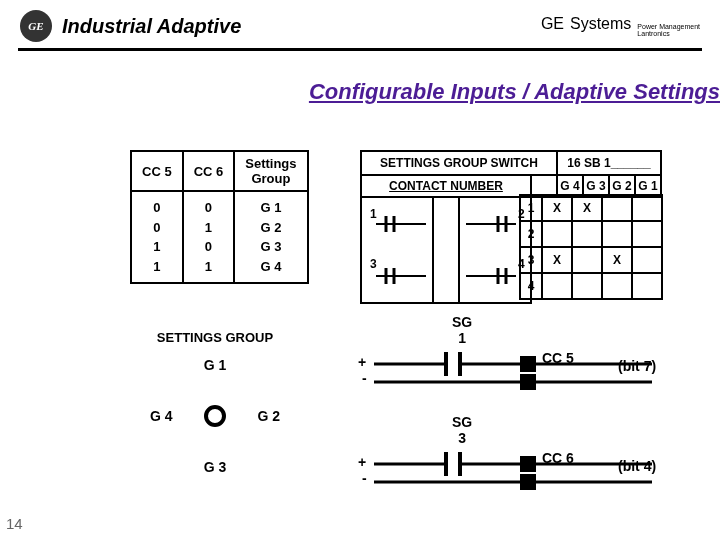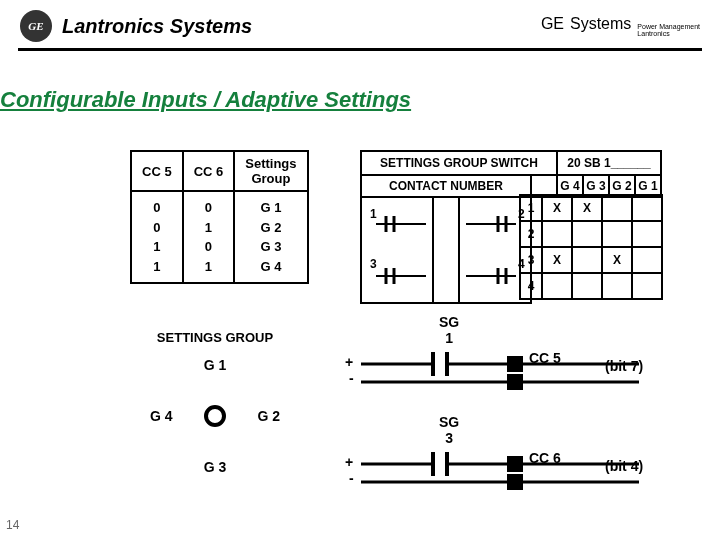--- a/index.html
+++ b/index.html
@@ -5,58 +5,58 @@
   * { box-sizing: border-box; margin: 0; padding: 0; }
   body { width: 720px; height: 540px; background: #fff; font-family: Arial, sans-serif; position: relative; }
   
   .header { display: flex; align-items: center; padding: 10px 20px 6px 20px; }
   .ge-logo { width: 32px; height: 32px; border-radius: 50%; background: #333; color: #fff; display: flex; align-items: center; justify-content: center; font-size: 11px; font-style: italic; font-weight: bold; font-family: Georgia, serif; margin-right: 10px; }
   .header-title { font-size: 20px; font-weight: bold; font-style: italic; color: #000; }
   .header-right { margin-left: auto; display: flex; align-items: baseline; gap: 6px; color: #000; }
   .tagline { display: flex; flex-direction: column; font-size: 7px; line-height: 1; }
   .hr { height: 3px; background: #000; margin: 0 18px; }
   
-  .page-title { text-align: left; font-size: 22px; font-weight: bold; font-style: italic; color: #15803d; text-decoration: underline; margin-top: 36px; }
+  .page-title { text-align: right; font-size: 22px; font-weight: bold; font-style: italic; color: #4c1d95; text-decoration: underline; margin-top: 28px; }
   
   .content { position: absolute; top: 150px; left: 0; right: 0; }
   
   
   .truth-table { position: absolute; left: 130px; top: 0; border-collapse: collapse; }
   .truth-table th, .truth-table td { border: 2px solid #000; padding: 4px 10px; text-align: center; font-size: 13px; font-weight: bold; }
   .truth-table th { vertical-align: middle; }
   .truth-table .bits { white-space: pre-line; line-height: 1.5; padding: 6px 14px; }
   
   
   .sgs { position: absolute; left: 360px; top: 0; border-collapse: collapse; }
   .sgs th, .sgs td { border: 2px solid #000; font-size: 12px; font-weight: bold; text-align: center; padding: 0; height: 22px; min-width: 26px; vertical-align: middle; }
   .sgs .hdr1 { padding: 4px 8px; }
-  .sgs .wide { padding: 2px 4px; }
+  .sgs .wide { padding: 2px 4px; text-decoration: underline; }
   .sgs .switch-cell { padding: 0; position: relative; height: 26px; }
   .sgs .switch-cell svg { display: block; }
   
   
   .dial-box { position: absolute; left: 130px; top: 180px; width: 170px; text-align: center; }
   .dial-title { font-size: 13px; font-weight: bold; margin-bottom: 6px; }
   .dial { position: relative; width: 130px; height: 130px; margin: 0 auto; }
   .dial .circle { position: absolute; left: 50%; top: 50%; transform: translate(-50%,-50%); width: 22px; height: 22px; border: 4px solid #000; border-radius: 50%; }
   .dial-label { position: absolute; font-size: 14px; font-weight: bold; }
   
   
-  .circuit { position: absolute; left: 347px; }
+  .circuit { position: absolute; left: 360px; }
   .circuit svg { display: block; }
   .circuit-label { position: absolute; font-size: 14px; font-weight: bold; }
   
-  .slide-num { position: absolute; left: 6px; bottom: 8px; font-size: 12px; color: #666; }
+  .slide-num { position: absolute; left: 6px; bottom: 8px; font-size: 15px; color: #666; }
 </style>
 </head>
 <body>
 
 <div class="header">
   <div class="ge-logo">GE</div>
-  <div class="header-title">Lantronics Systems</div>
+  <div class="header-title">Industrial Adaptive</div>
   <div class="header-right">
     <span>GE</span>
     <span>Systems</span>
     <span class="tagline">
       <span>Power Management</span>
       <span>Lantronics</span>
     </span>
   </div>
 </div>
 <div class="hr"></div>
@@ -87,21 +87,21 @@
 G 3
 G 4</td>
     </tr>
   </tbody>
     </table>
 
   <table class="sgs">
     <tbody>
         <tr>
       <th class="hdr1" colspan="4">SETTINGS GROUP SWITCH</th>
-      <th class="hdr1" colspan="4">20 SB 1______</th>
+      <th class="hdr1" colspan="4">16 SB 1______</th>
     </tr>
     <tr>
       <th class="wide" colspan="3">CONTACT NUMBER</th>
       <th rowspan="2" style="width:22px"></th>
       <th>G 4</th>
       <th>G 3</th>
       <th>G 2</th>
       <th>G 1</th>
     </tr>
 

